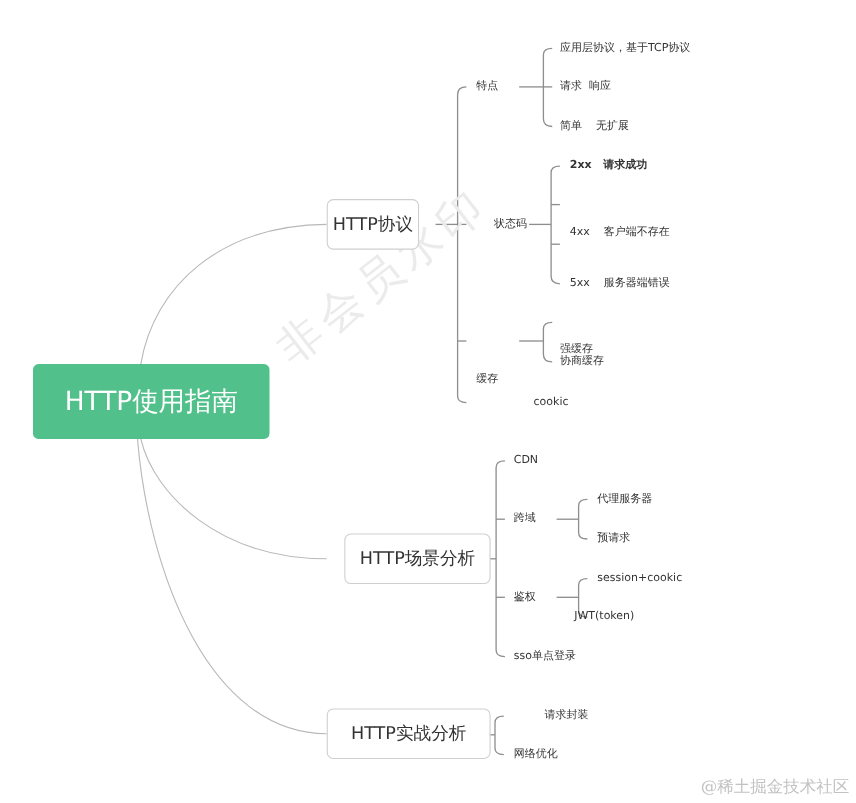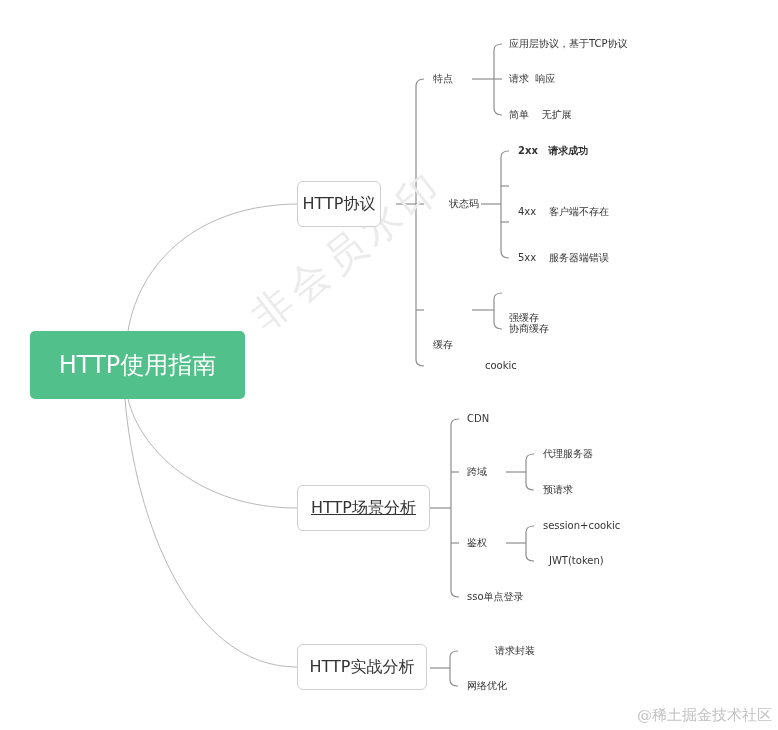--- a/index.html
+++ b/index.html
@@ -86,32 +86,32 @@
   <div class="leaf" style="left:518px;top:151px;white-space:pre;font-weight:bold;">2xx   请求成功</div>
   <div class="leaf" style="left:518px;top:212px;white-space:pre;">4xx    客户端不存在</div>
   <div class="leaf" style="left:518px;top:258px;white-space:pre;">5xx    服务器端错误</div>
 
   <div class="leaf" style="left:433px;top:310px;margin-top:35px;">缓存</div>
   <div class="leaf" style="left:509px;top:293px;margin-top:25px;">强缓存</div>
   <div class="leaf" style="left:509px;top:329px;">协商缓存</div>
 
   <div class="leaf" style="left:444px;top:366px;margin-left:41px;">cookic</div>
 
-  <div class="branch" style="left:297px;top:485px;width:133px;text-decoration:underline;">
+  <div class="branch" style="left:313px;top:485px;width:133px;">
     <span>HTTP场景分析</span>
   </div>
   <div class="leaf" style="left:467px;top:419px;">CDN</div>
   <div class="leaf" style="left:467px;top:472px;">跨域</div>
   <div class="leaf" style="left:543px;top:454px;">代理服务器</div>
   <div class="leaf" style="left:543px;top:490px;">预请求</div>
   <div class="leaf" style="left:467px;top:543px;">鉴权</div>
   <div class="leaf" style="left:543px;top:526px;">session+cookic</div>
-  <div class="leaf" style="left:549px;top:561px;">JWT(token)</div>
+  <div class="leaf" style="left:522px;top:561px;">JWT(token)</div>
   <div class="leaf" style="left:467px;top:597px;">sso单点登录</div>
 
-  <div class="branch" style="left:297px;top:644px;width:130px;">
+  <div class="branch" style="left:297px;top:644px;width:149px;">
     <span>HTTP实战分析</span>
   </div>
   <div class="leaf" style="left:467px;top:651px;margin-left:28px;">请求封装</div>
   <div class="leaf" style="left:467px;top:686px;">网络优化</div>
 
   <div class="credit">@稀土掘金技术社区</div>
 </div>
 
 </body></html>

